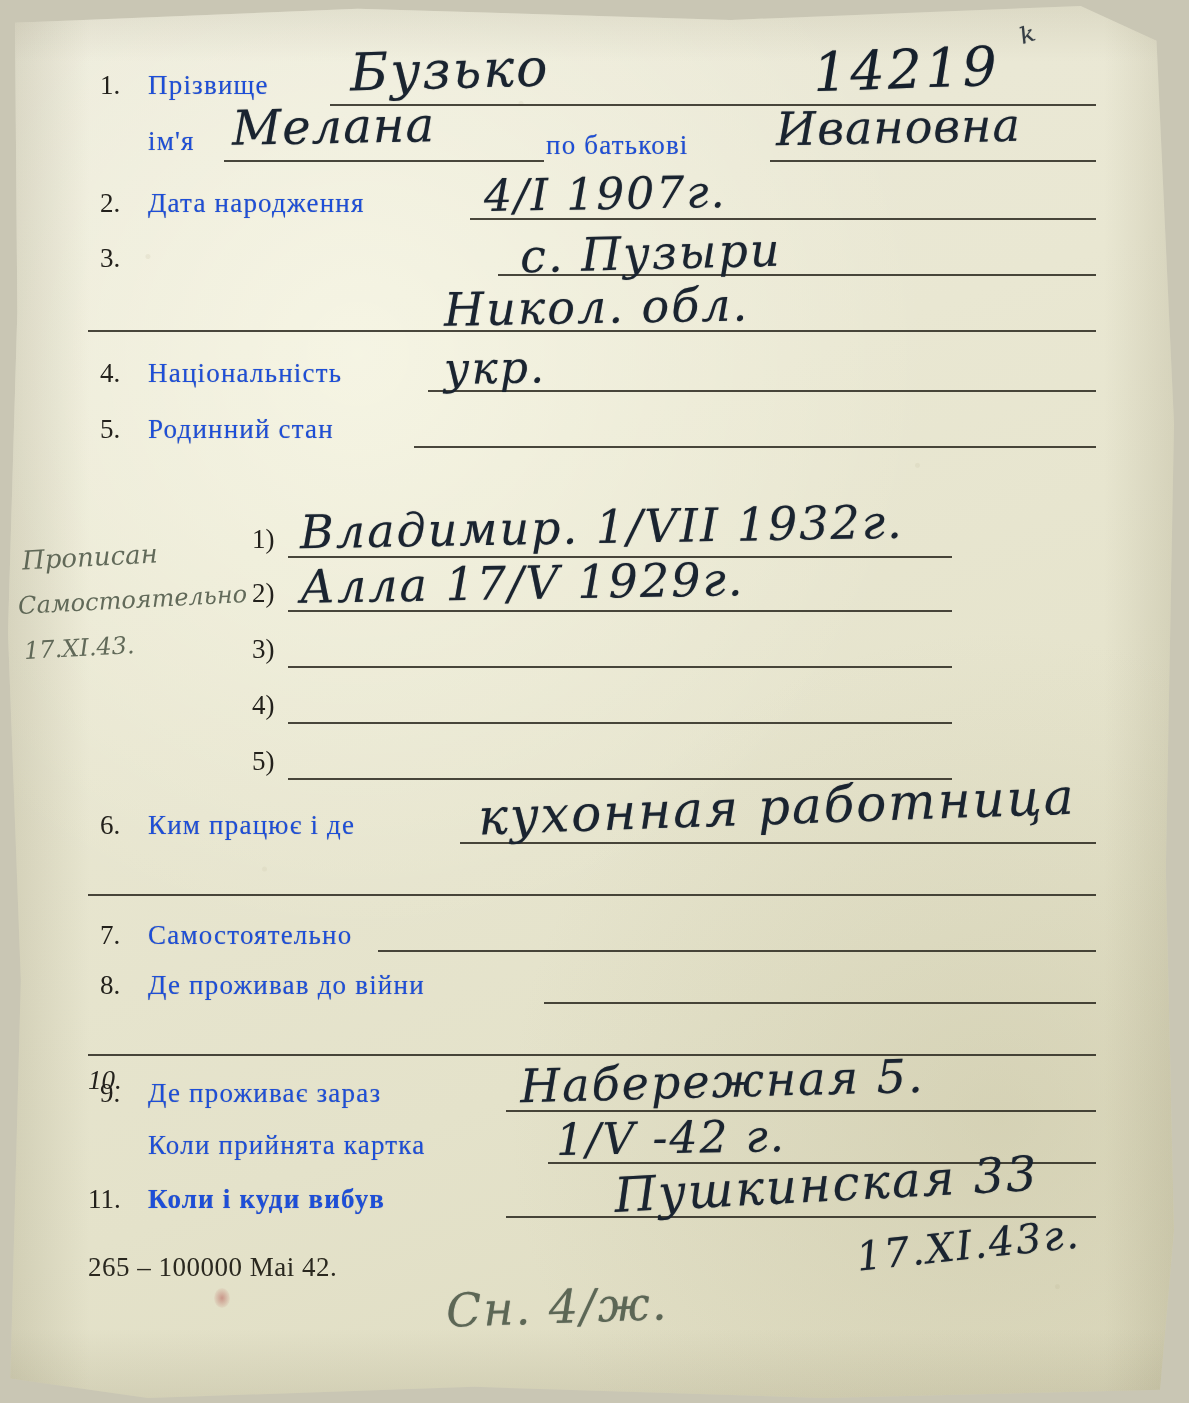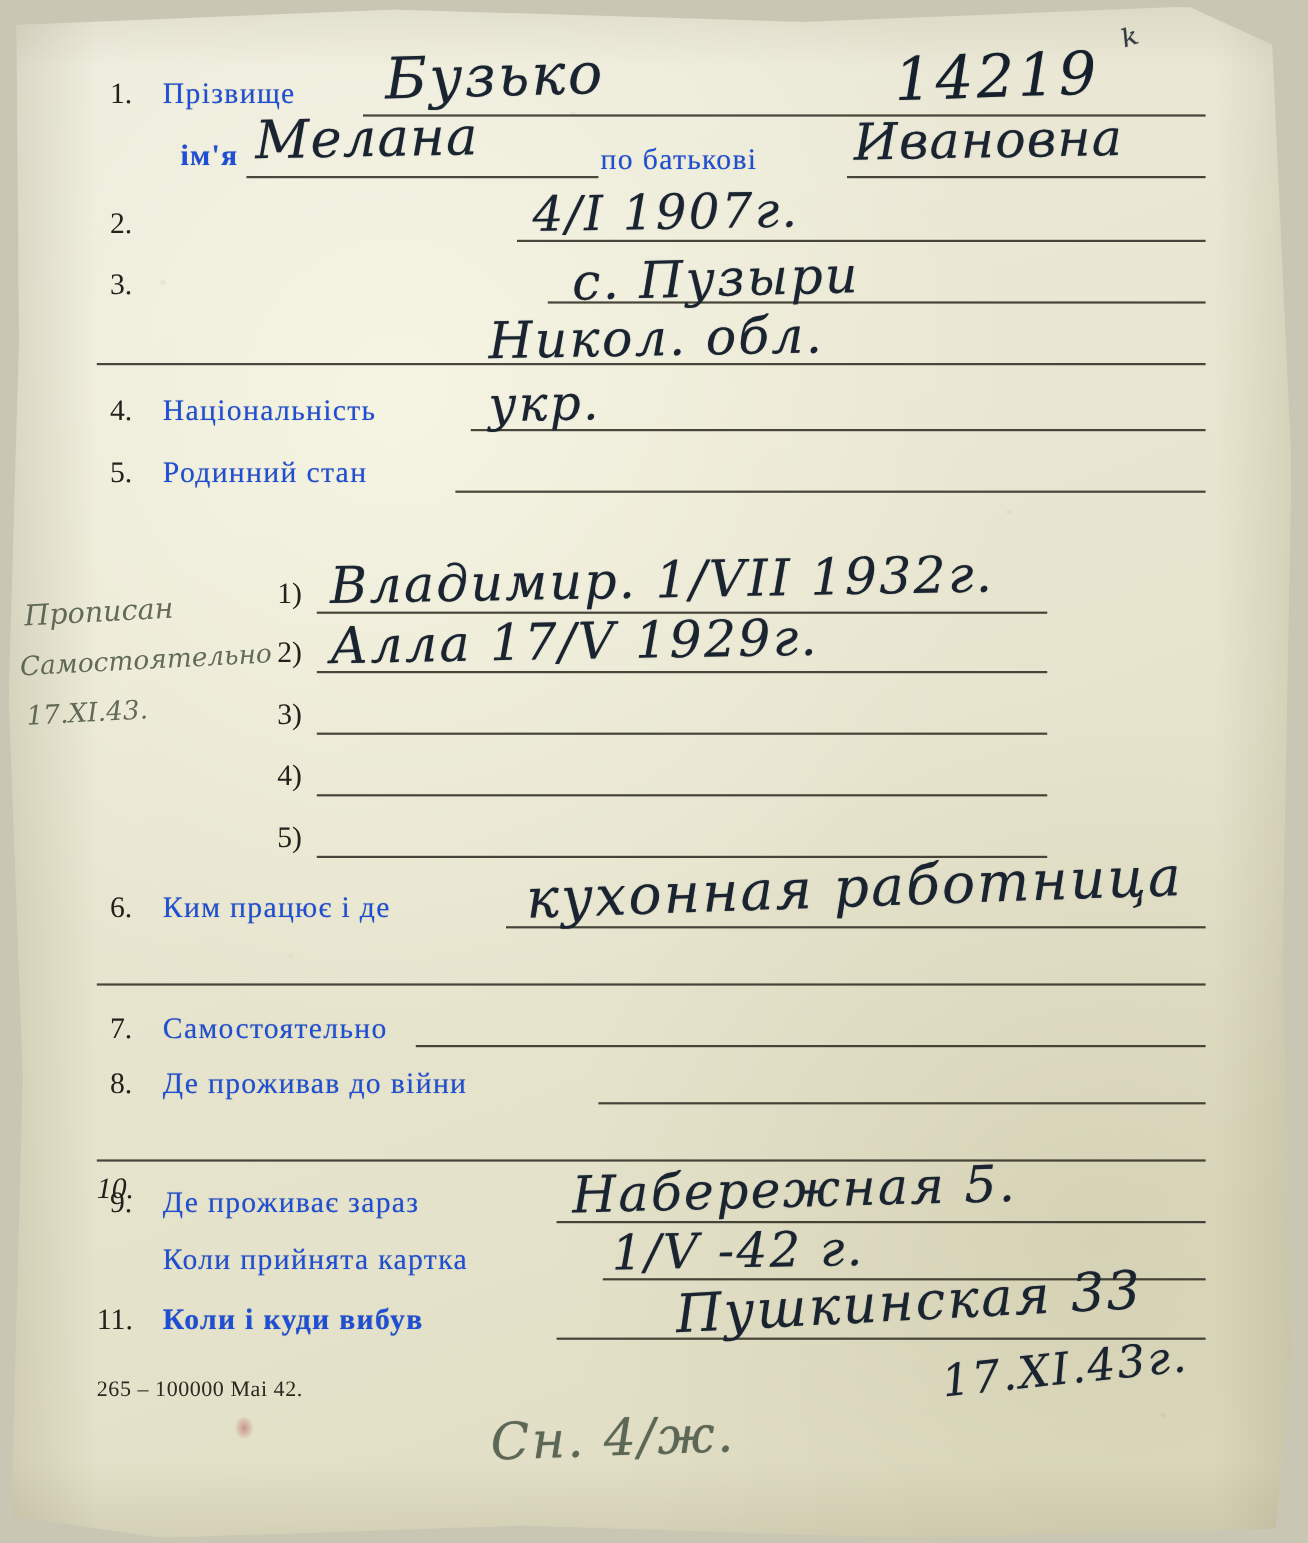--- a/index.html
+++ b/index.html
@@ -82,21 +82,21 @@
     color: #1a2430;
     white-space: nowrap;
     text-shadow: 0 0 1px rgba(20,30,45,0.5);
   }
   .hw.green { color: #3c4a3a; }
   .hw.dark { color: #16202c; }
 
   .footer-code {
     position: absolute;
     font-family: "Liberation Serif", serif;
-    font-size: 20px;
+    font-size: 27px;
     color: #2a281f;
     letter-spacing: 0.5px;
   }
   .stamp-dot {
     position: absolute;
     width: 16px; height: 20px;
     background: radial-gradient(ellipse at 50% 50%, rgba(170,60,60,0.45), rgba(170,60,60,0.05) 70%);
     border-radius: 50%;
   }
   .margin-note {
@@ -120,29 +120,30 @@
   </div>
 
   <div class="hw dark" style="left:813px; top:38px; font-size:54px; letter-spacing:3px; transform:rotate(-2deg);">14219</div>
   <div class="hw dark" style="left:1022px; top:18px; font-size:40px; transform:rotate(-18deg); opacity:0.85;">ᵏ</div>
 
   <div class="num" style="left:100px; top:70px;">1.</div>
   <div class="lbl" style="left:148px; top:70px;">Прізвище</div>
   <div class="rule" style="left:330px; top:104px; width:766px;"></div>
   <div class="hw" style="left:350px; top:40px; font-size:52px; letter-spacing:2px; transform:rotate(-1.5deg);">Бузько</div>
 
-  <div class="lbl" style="left:164px; top:126px;font-weight:bold;">ім'я</div>
+  <div class="lbl" style="left:148px; top:126px;">ім'я</div>
   <div class="rule" style="left:224px; top:160px; width:320px;"></div>
   <div class="hw" style="left:232px; top:98px; font-size:48px; letter-spacing:1px; transform:rotate(-1deg);">Мелана</div>
 
   <div class="lbl" style="left:546px; top:130px;">по батькові</div>
   <div class="rule" style="left:770px; top:160px; width:326px;"></div>
   <div class="hw" style="left:776px; top:100px; font-size:46px; letter-spacing:1px; transform:rotate(-1deg);">Ивановна</div>
 
   <div class="num" style="left:100px; top:188px;">2.</div>
+  <div class="lbl" style="left:148px; top:188px;">Дата народження</div>
   <div class="rule" style="left:470px; top:218px; width:626px;"></div>
   <div class="hw" style="left:484px; top:168px; font-size:44px; letter-spacing:2px; transform:rotate(-1deg);">4/I 1907г.</div>
 
   <div class="num" style="left:100px; top:243px;">3.</div>
   <div class="rule" style="left:498px; top:274px; width:598px;"></div>
   <div class="hw" style="left:520px; top:226px; font-size:46px; letter-spacing:2px; transform:rotate(-1.5deg);">с. Пузыри</div>
 
   <div class="rule" style="left:88px; top:330px; width:1008px;"></div>
   <div class="hw" style="left:444px; top:280px; font-size:46px; letter-spacing:2px; transform:rotate(-1deg);">Никол. обл.</div>
 

